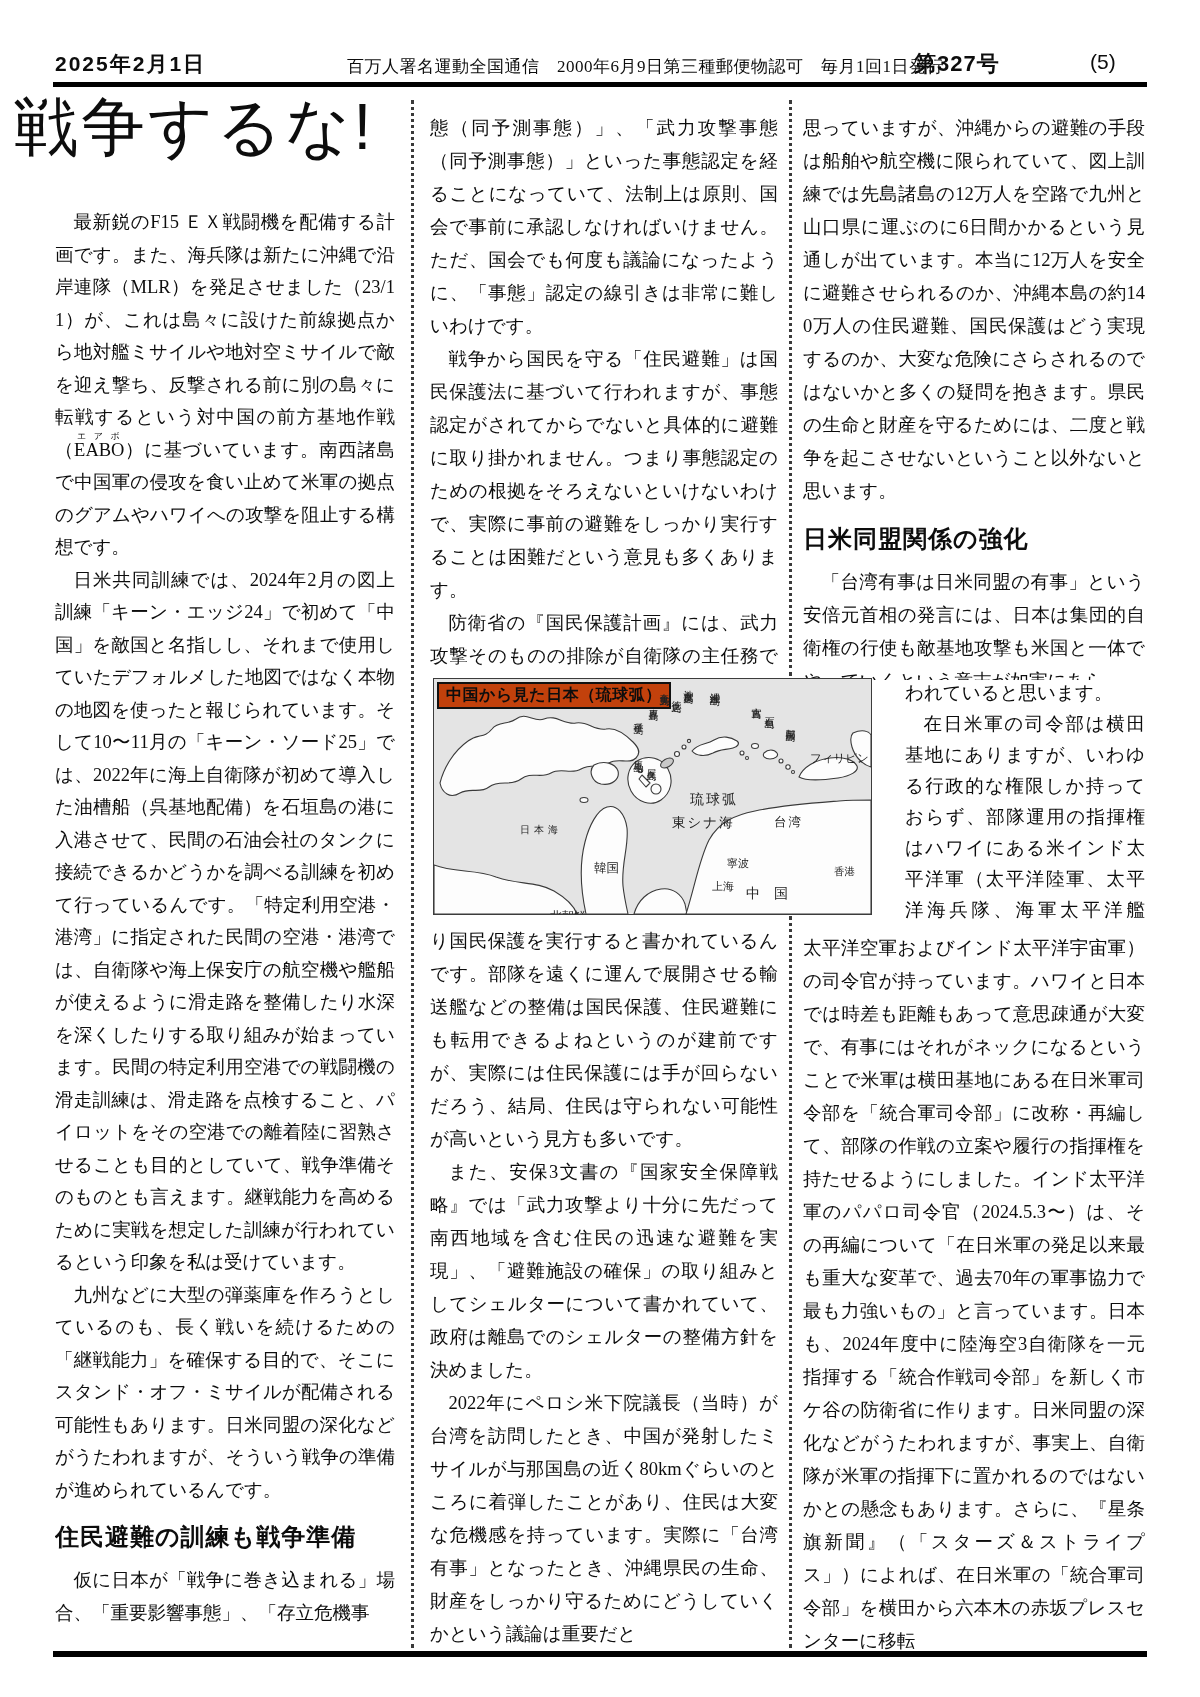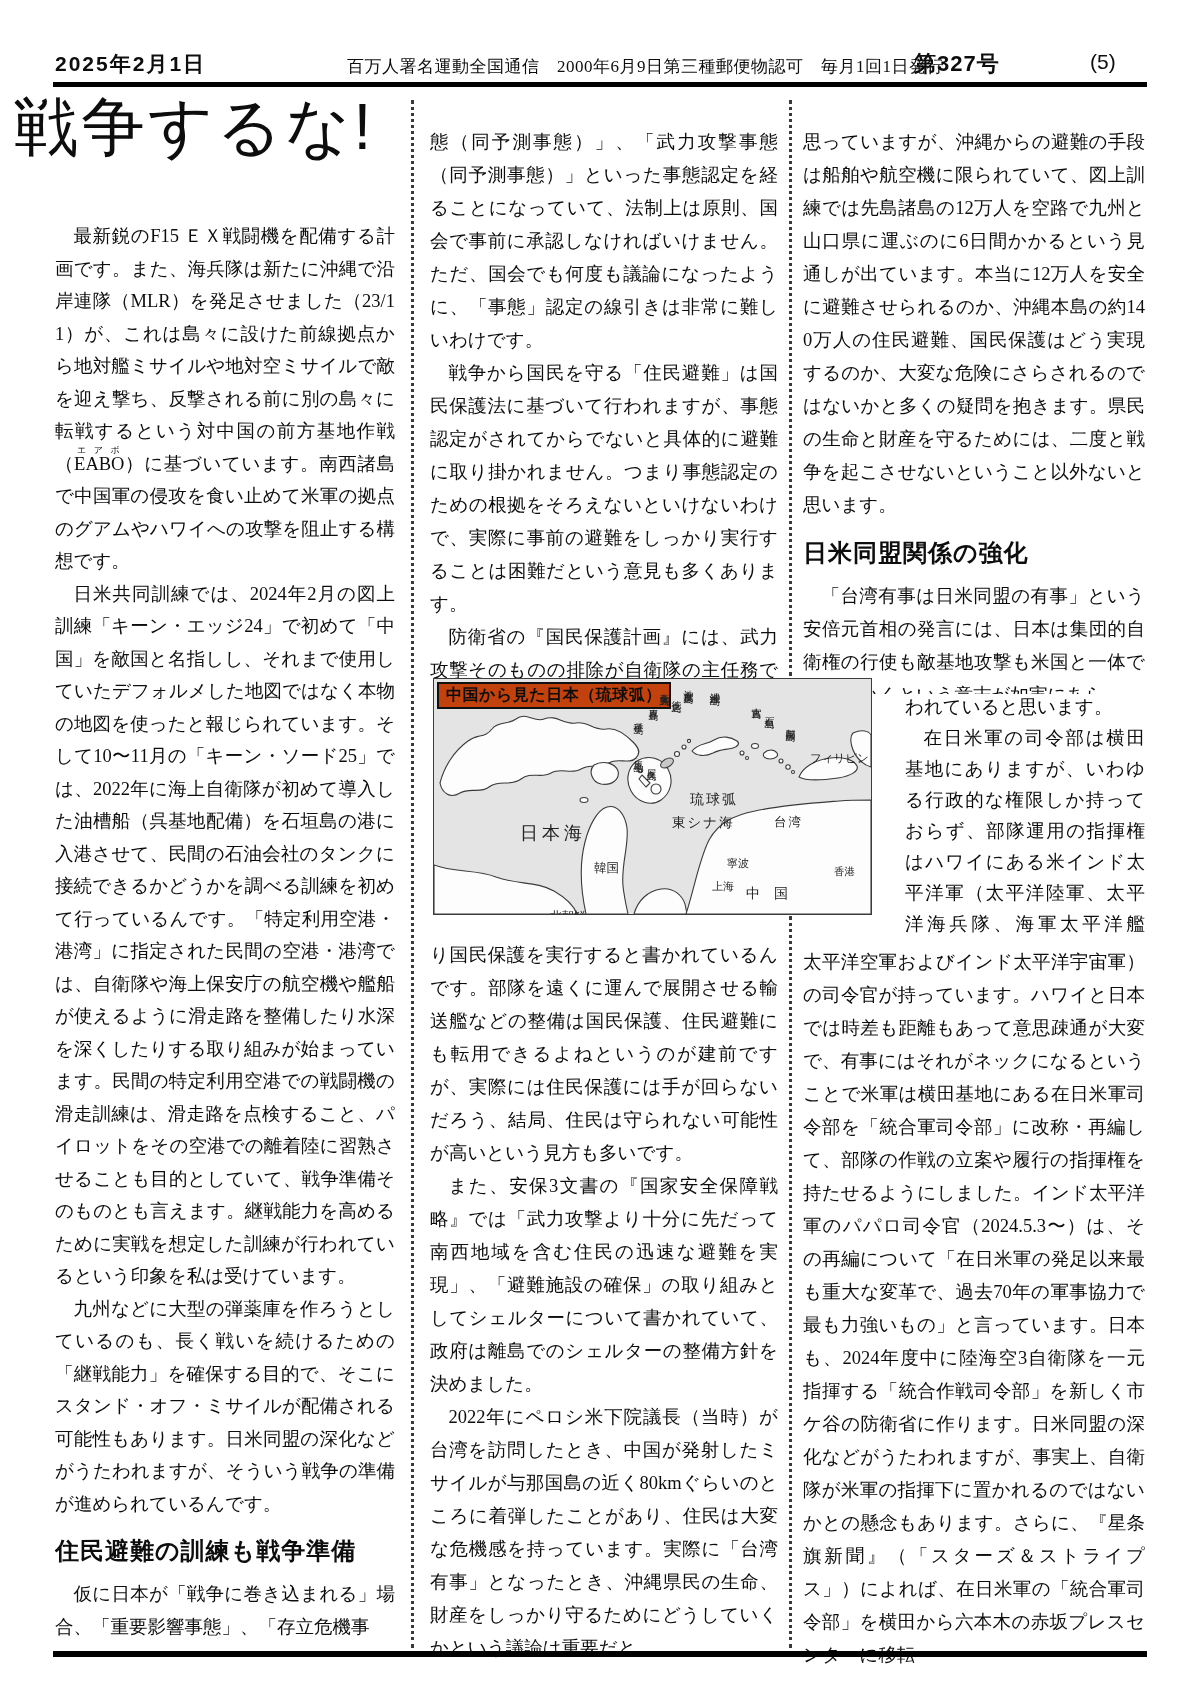--- a/index.html
+++ b/index.html
@@ -12,21 +12,21 @@
   
   .mh-date{position:absolute;left:55px;top:50px;font-size:21px;letter-spacing:2px;font-weight:600;}
   .mh-center{position:absolute;left:347px;top:55px;font-size:17px;letter-spacing:0.5px;}
   .mh-issue{position:absolute;left:914px;top:49px;font-size:22px;font-weight:700;letter-spacing:1px;}
   .mh-page{position:absolute;left:1090px;top:50px;font-size:21px;}
   .rule-top{position:absolute;left:53px;top:82px;width:1094px;height:5px;background:#000;}
   .rule-bottom{position:absolute;left:53px;top:1651px;width:1094px;height:6px;background:#000;}
   
   .headline{position:absolute;left:14px;top:92px;font-size:64px;font-weight:400;letter-spacing:3px;line-height:1.1;}
   
-  .colblock{position:absolute;font-size:18.5px;line-height:33px;text-align:justify;overflow:hidden;word-break:break-all;margin-top:14px;}
+  .colblock{position:absolute;font-size:18.5px;line-height:33px;text-align:justify;overflow:hidden;word-break:break-all;}
   .colblock p{margin:0;text-indent:1em;}
   .colblock p.cont{text-indent:0;}
   #col-left{left:55px;top:206px;width:340px;height:1440px;line-height:32.5px;}
   #col-mid-a{left:430px;top:112px;width:348px;height:566px;}
   #col-mid-b{left:430px;top:925px;width:348px;height:726px;}
   #col-right-a{left:803px;top:112px;width:342px;height:568px;}
   #col-right-b{left:905px;top:678px;width:240px;height:252px;line-height:31px;}
   #col-right-c{left:803px;top:932px;width:342px;height:719px;}
   .subhead{font-family:"Liberation Sans","DejaVu Sans",sans-serif;font-weight:800;
     font-size:24px;letter-spacing:1px;text-indent:0 !important;margin:14px 0 10px !important;line-height:34px;}
@@ -125,21 +125,21 @@
       <path class="land" d="M365,98 C369,88 381,81 396,79 C409,77 420,81 423,87 C425,92 417,97 404,99 C390,101 372,102 365,98 Z"></path>
       <path class="land" d="M419,54 C428,50 435,52 437,56 L437,88 C429,86 421,78 418,68 C416,61 416,57 419,54 Z"></path>
       <path class="land" d="M0,186 C20,194 42,190 62,198 C84,206 102,202 120,212 C132,219 140,227 143,235 L0,235 Z"></path>
       <path class="land" d="M152,235 C147,212 145,186 151,163 C155,147 163,131 173,128 C183,125 191,135 193,149 C195,167 187,185 189,207 C190,217 192,226 194,235 Z"></path>
       <path class="land" d="M200,235 C204,221 214,212 227,210 C239,208 248,216 251,225 L253,235 Z"></path>
       <path class="land" d="M252,235 C261,207 265,181 275,161 C285,143 301,136 321,132 C349,126 379,124 405,122 C417,121 429,121 437,121 L437,235 Z"></path>
     </svg>
 
     <div class="map-title sans">中国から見た日本（琉球弧）</div>
 
-    <div class="hlab" style="left:86px;top:108px;font-size:18px;letter-spacing:4px;">日本海</div>
+    <div class="hlab" style="left:86px;top:108px;font-size:10px;letter-spacing:4px;">日本海</div>
     <div class="hlab" style="left:238px;top:100px;font-size:13.5px;letter-spacing:2px;">東シナ海</div>
     <div class="hlab" style="left:256px;top:76px;font-size:14px;letter-spacing:2px;">琉球弧</div>
     <div class="hlab" style="left:160px;top:146px;font-size:12.5px;">韓国</div>
     <div class="hlab" style="left:116px;top:194px;font-size:12px;">北朝鮮</div>
     <div class="hlab" style="left:26px;top:202px;font-size:12.5px;letter-spacing:2px;">ロシア</div>
     <div class="hlab" style="left:228px;top:204px;font-size:11.5px;">青島</div>
     <div class="hlab" style="left:293px;top:141px;font-size:11px;">寧波</div>
     <div class="hlab" style="left:278px;top:164px;font-size:11px;">上海</div>
     <div class="hlab" style="left:312px;top:170px;font-size:14px;">中　国</div>
     <div class="hlab" style="left:400px;top:150px;font-size:10.5px;">香港</div>

